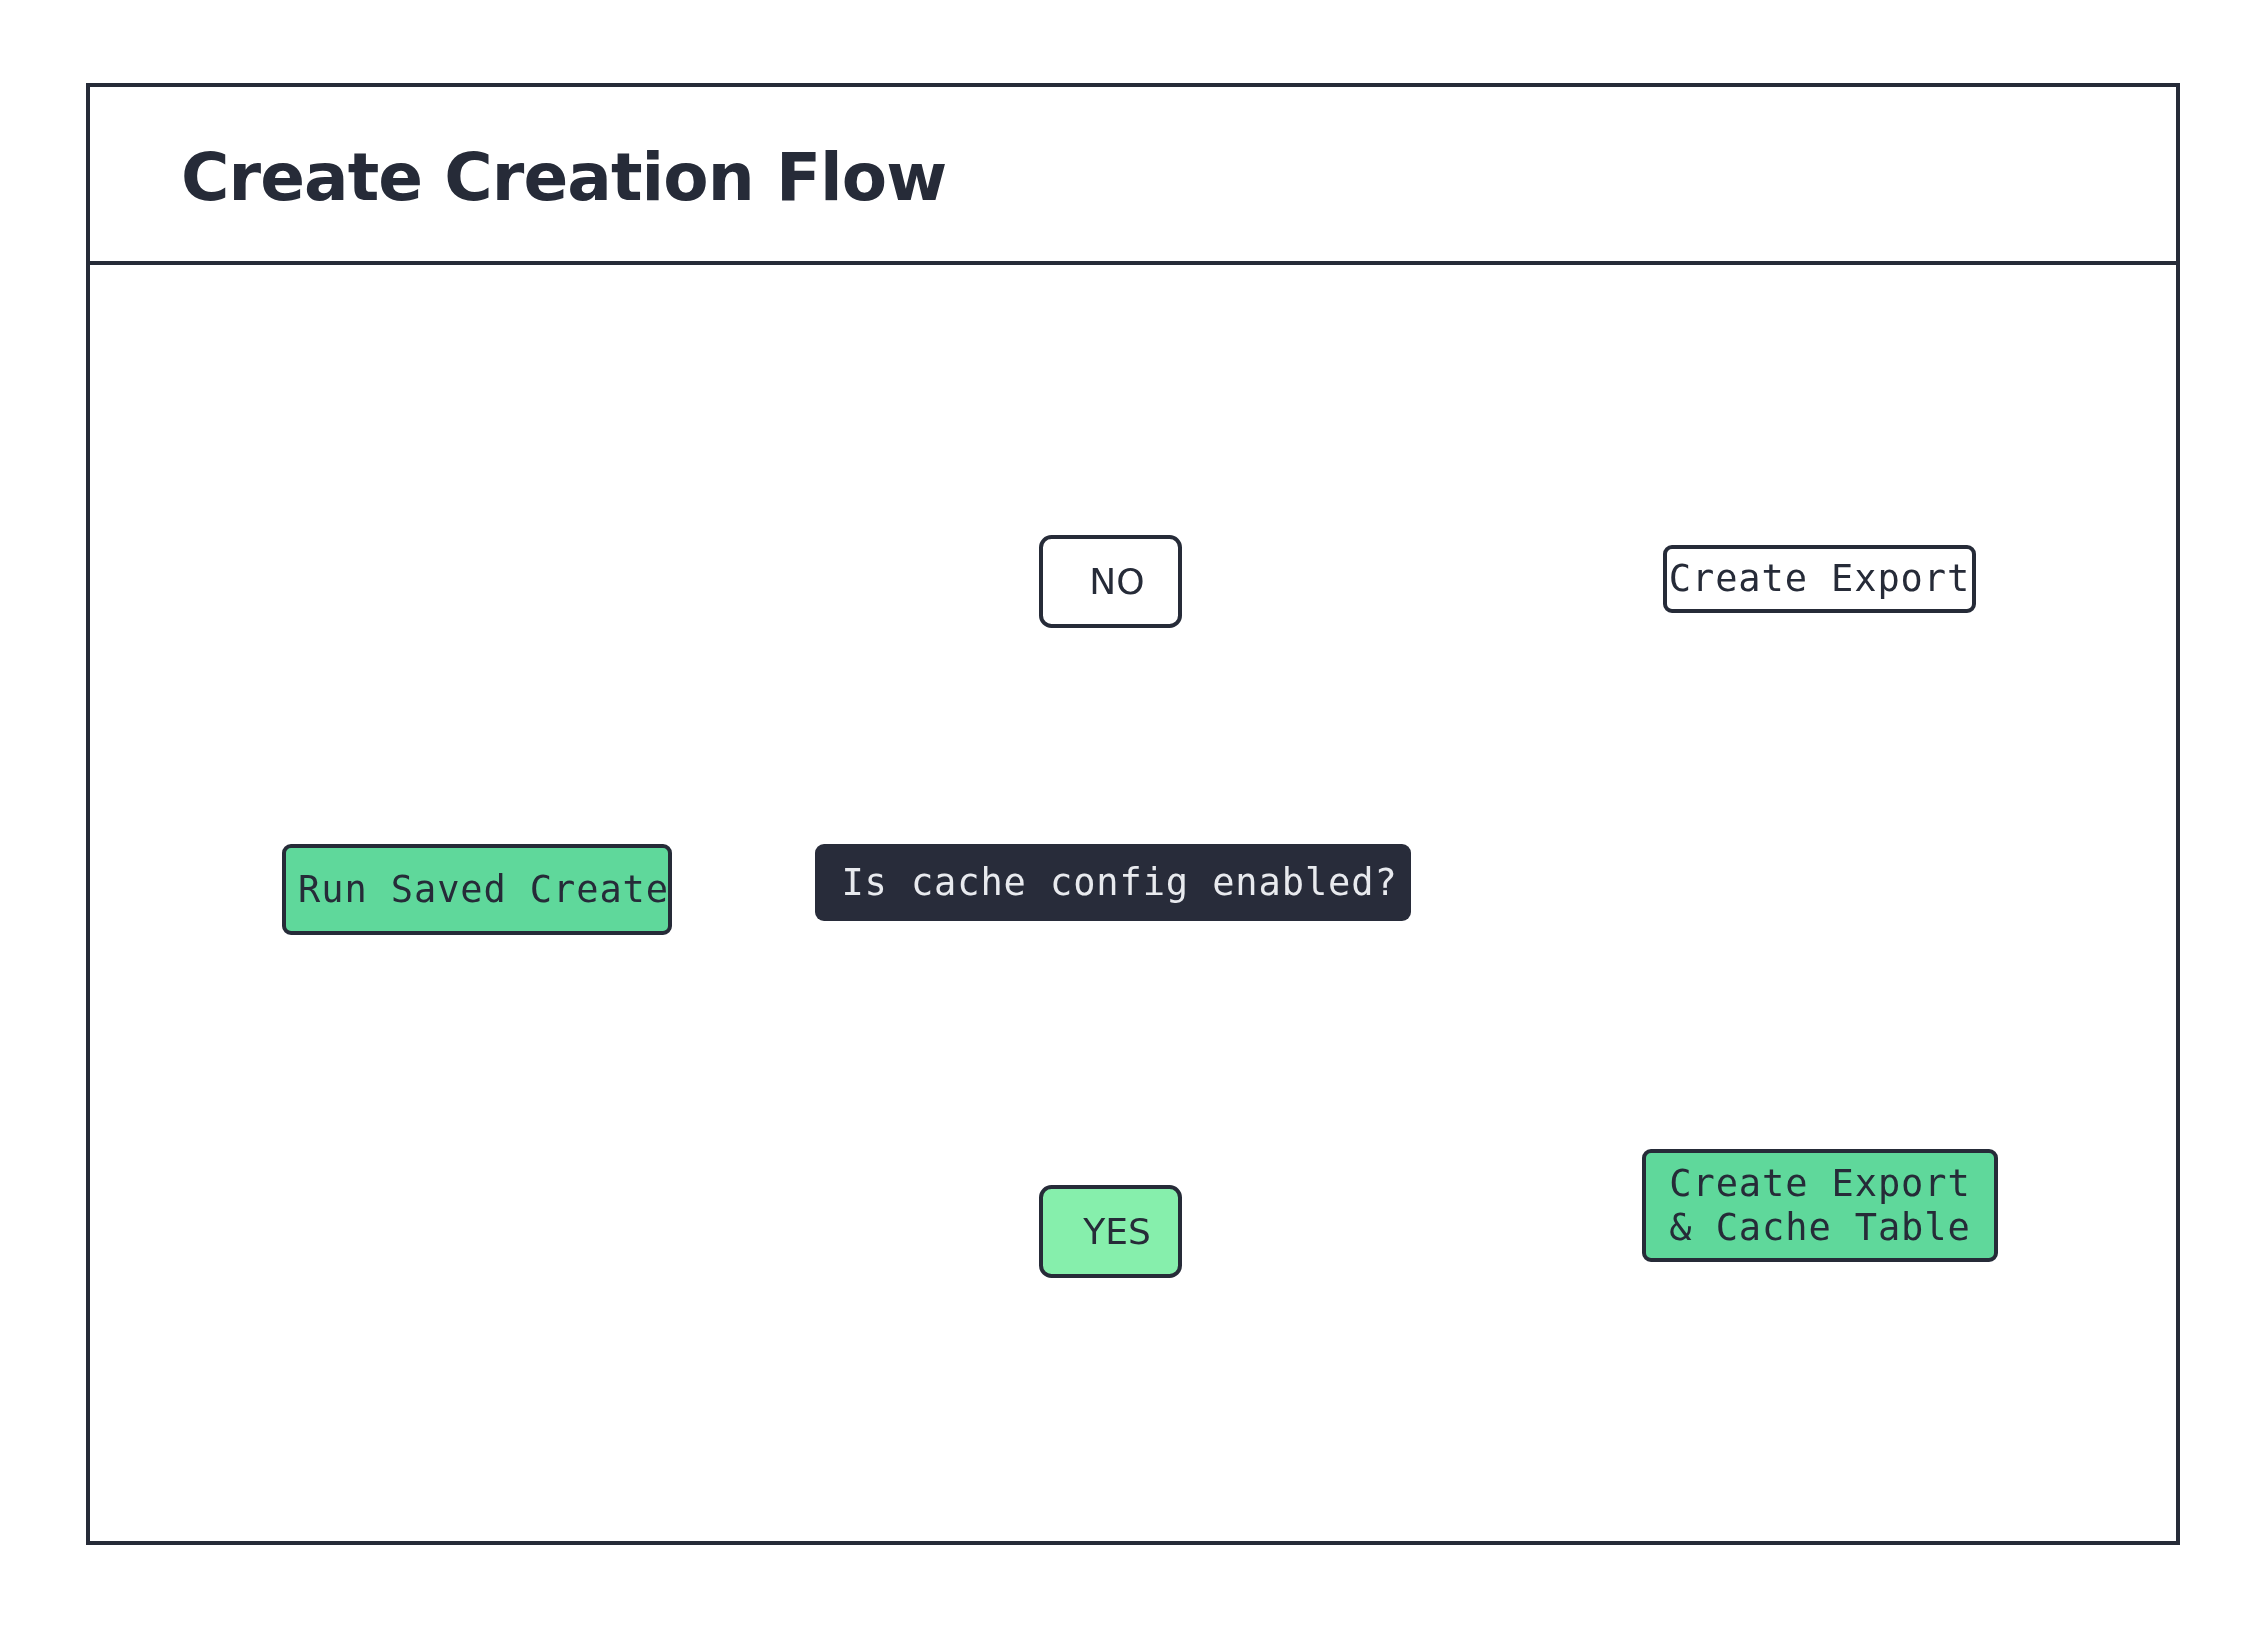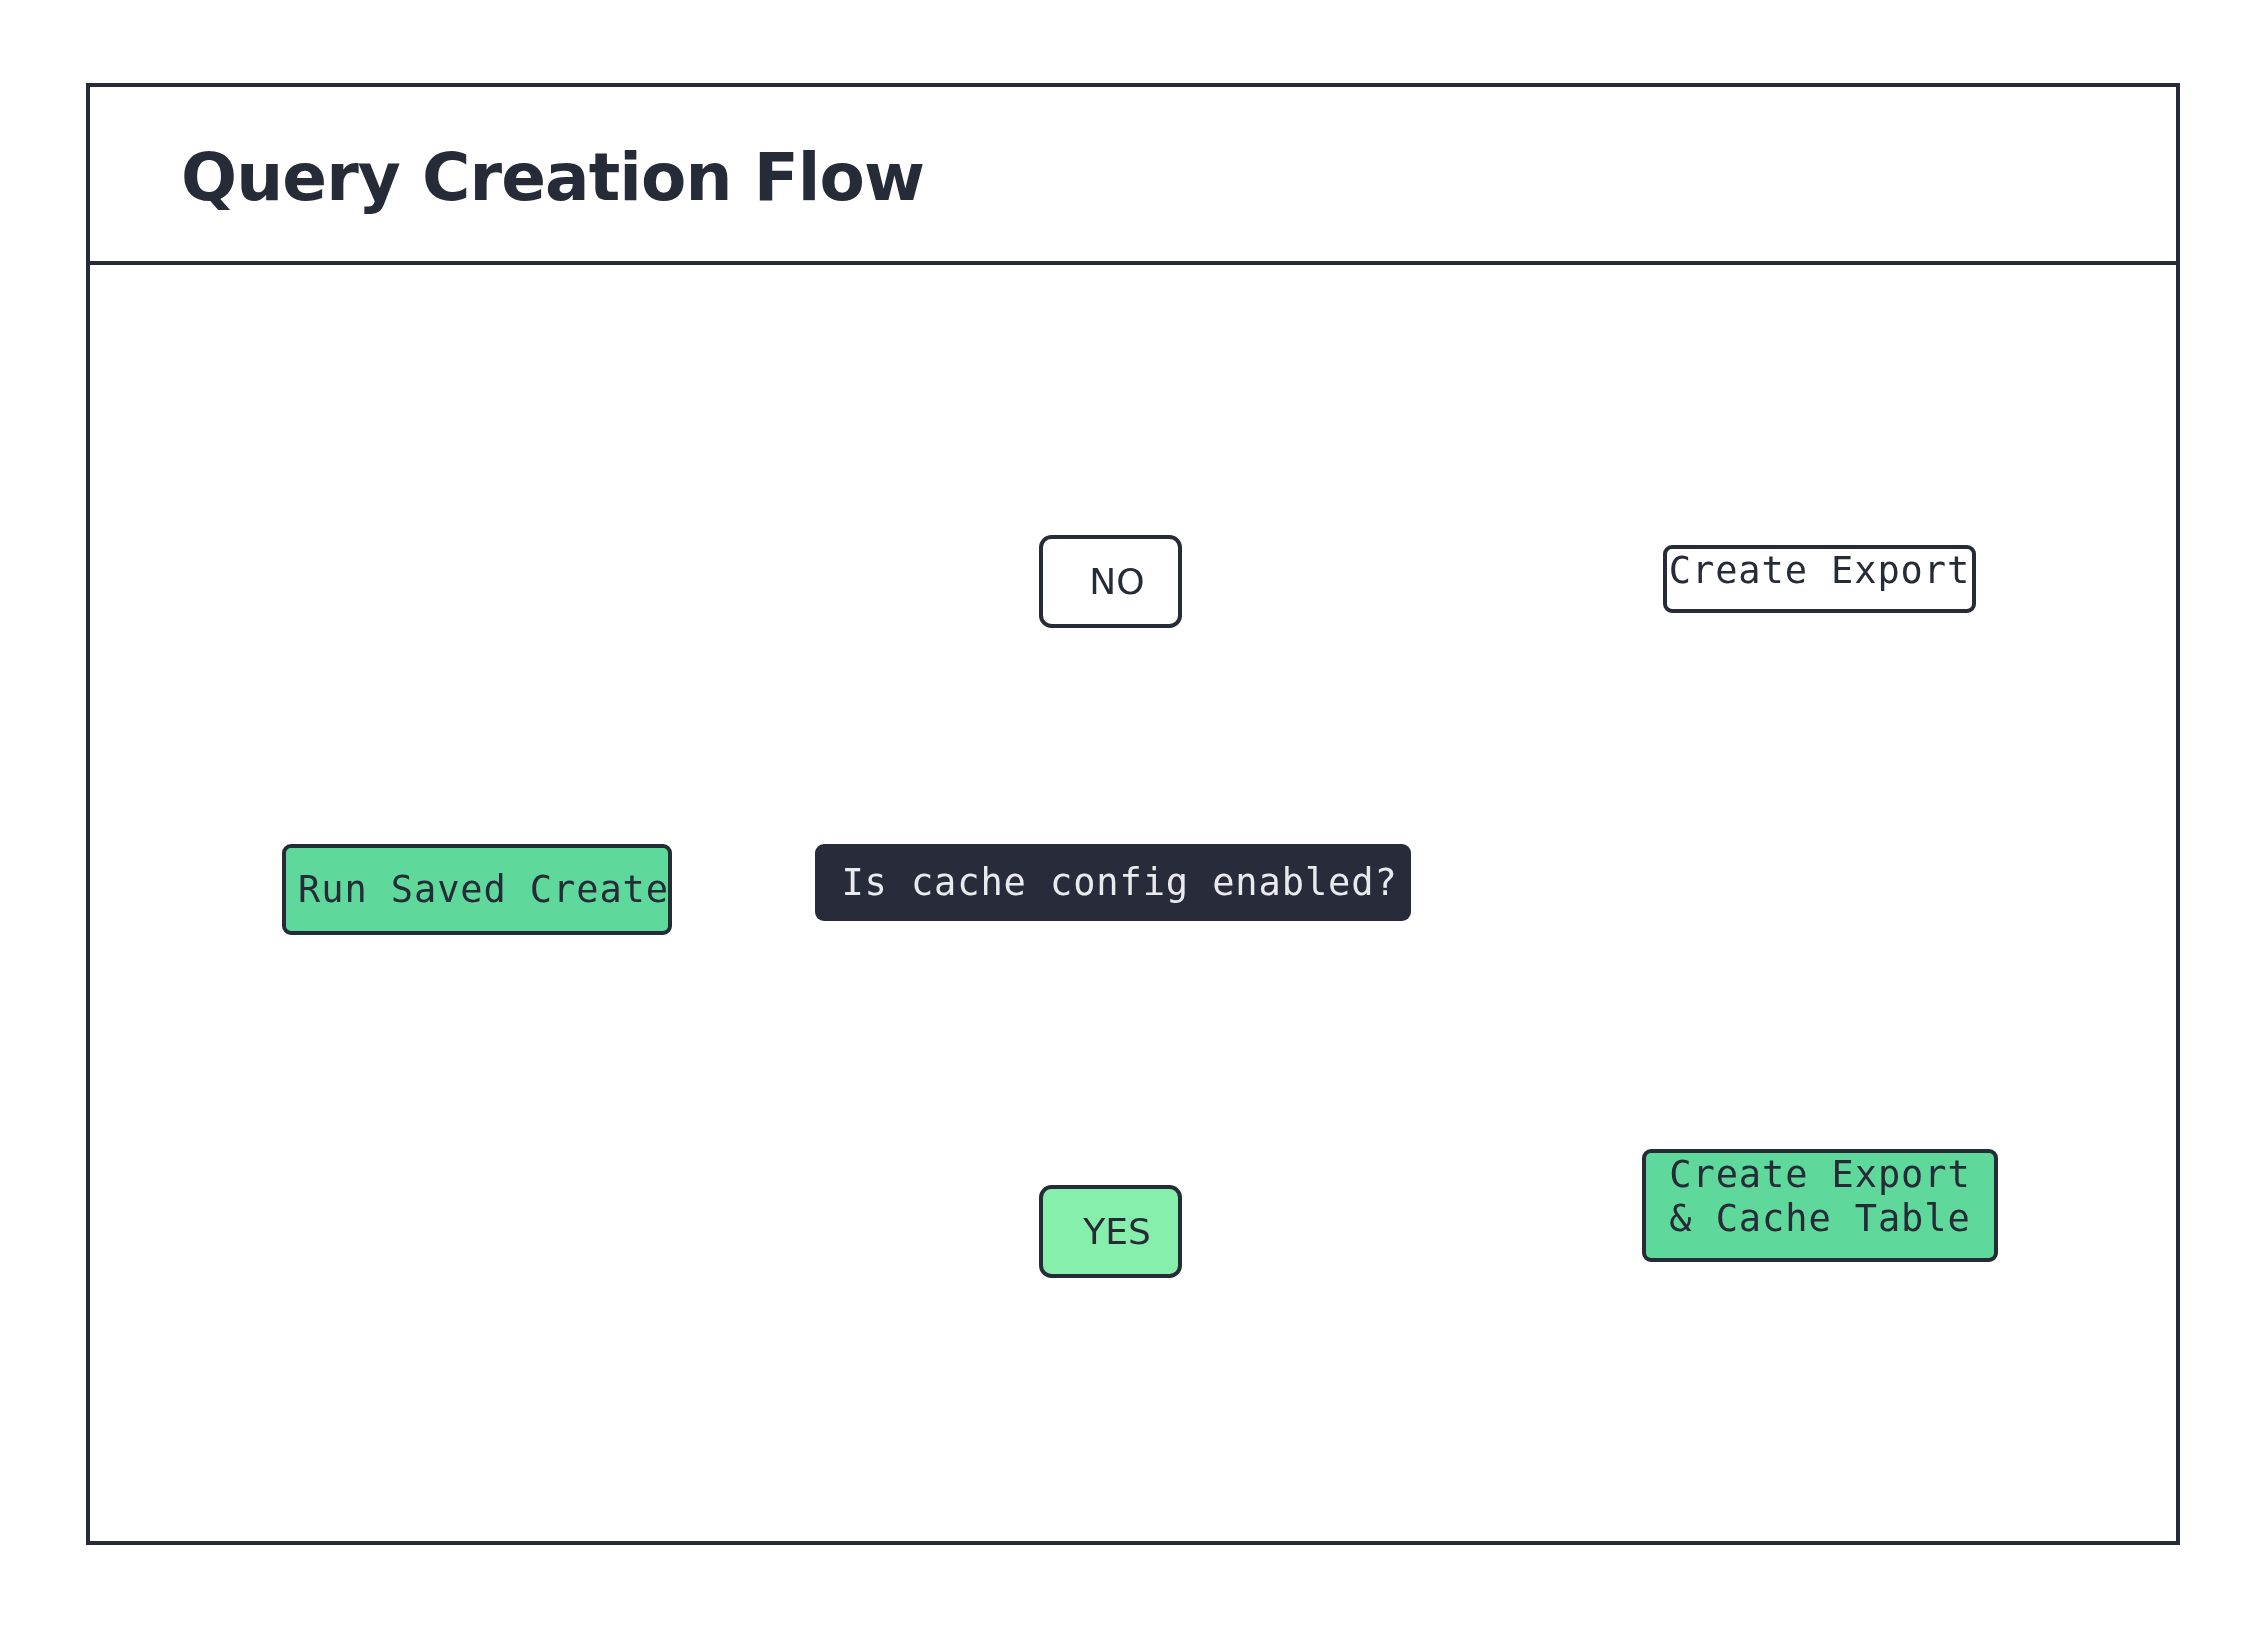--- a/index.html
+++ b/index.html
@@ -117,20 +117,21 @@
     background: #86efac;
     margin-top: 32px;
   }
   
   .cyl-label {
     position: absolute;
     box-sizing: border-box;
     display: flex;
     flex-direction: column;
     align-items: center;
+    justify-content: center;
     text-align: center;
     border: 4.5px solid #262b38;
     border-radius: 9px;
     font-family: "DejaVu Sans Mono", monospace;
     color: #262b38;
     font-size: 37px;
     letter-spacing: 0.9px;
     line-height: 1.18;
     white-space: pre;
   }
@@ -184,21 +185,21 @@
       <path d="M2312,1150 L2312,1535" fill="none"></path>
       <ellipse cx="2031" cy="1535" rx="281" ry="95"></ellipse>
       <ellipse cx="2031" cy="1407" rx="281" ry="95"></ellipse>
       <ellipse cx="2031" cy="1278" rx="281" ry="95"></ellipse>
       <ellipse cx="2031" cy="1150" rx="281" ry="95"></ellipse>
     </g>
   </svg>
 
   <div class="frame">
     <div class="frame-header">
-      <div class="diagram-title">Query Creation Flow</div>
+      <div class="diagram-title">Create Creation Flow</div>
     </div>
   </div>
 
   <div class="node node-start">Run Saved Create</div>
 
   <div class="node node-decision">Is cache config enabled?</div>
 
   <div class="node node-branch node-no">NO</div>
 
   <div class="node node-branch node-yes">YES</div>

